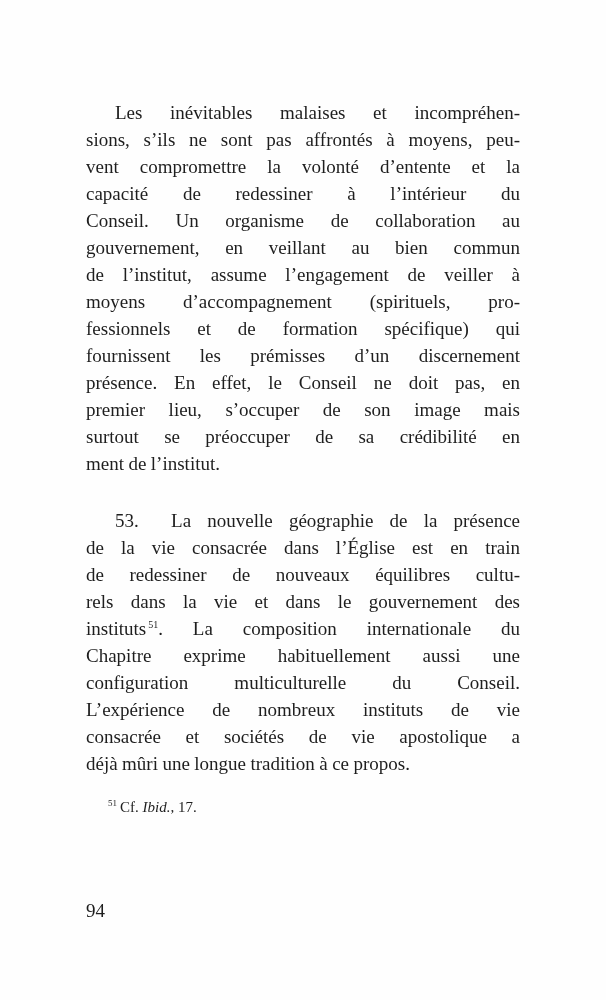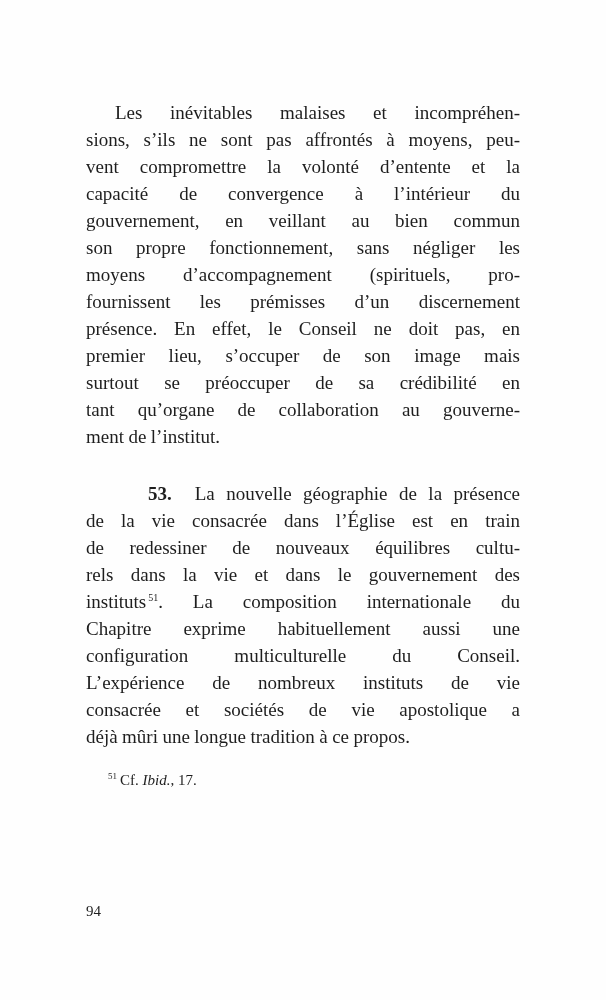--- a/index.html
+++ b/index.html
@@ -28,21 +28,21 @@
   .line {
     height: 27px;
     line-height: 27px;
     text-align: justify;
     text-align-last: justify;
     word-spacing: -0.3px;
     white-space: normal;
   }
   .line.indent { padding-left: 29px; }
   .line.final { text-align-last: left; }
-  .b { font-weight: bold; margin-left: 33px; }
+  .b { font-weight: normal; }
   .i { font-style: italic; text-align: center; }
   .sup {
     vertical-align: super;
     font-size: 10px;
     line-height: 0;
     margin-left: 2px;
   }
   .footnote-block {
     margin-top: 21px;
     padding-left: 22px;
@@ -54,43 +54,44 @@
   }
   .footnote-block .sup {
     font-size: 9px;
     margin-left: 0;
     margin-right: 3px;
   }
   .page-number {
     position: absolute;
     left: 86px;
     top: 900px;
-    font-size: 15px;
+    font-size: 19px;
     line-height: 22px;
   }
 </style>
 </head>
 <body>
 
 <div class="page">
   <main class="text-block">
     <div id="paragraphs">
         <div class="paragraph">
           <div class="line indent"><span>Les inévitables malaises et incompréhen-</span></div>
           <div class="line"><span>sions, s’ils ne sont pas affrontés à moyens, peu-</span></div>
           <div class="line"><span>vent compromettre la volonté d’entente et la</span></div>
-          <div class="line"><span>capacité de convergence à l’intérieur du</span></div>
+          <div class="line"><span>capacité de redessiner à l’intérieur du</span></div>
+          <div class="line"><span>Conseil. Un organisme de collaboration au</span></div>
           <div class="line"><span>gouvernement, en veillant au bien commun</span></div>
-          <div class="line"><span>son propre fonctionnement, sans négliger les</span></div>
+          <div class="line"><span>de l’institut, assume l’engagement de veiller à</span></div>
           <div class="line"><span>moyens d’accompagnement (spirituels, pro-</span></div>
+          <div class="line"><span>fessionnels et de formation spécifique) qui</span></div>
           <div class="line"><span>fournissent les prémisses d’un discernement</span></div>
           <div class="line"><span>présence. En effet, le Conseil ne doit pas, en</span></div>
           <div class="line"><span>premier lieu, s’occuper de son image mais</span></div>
           <div class="line"><span>surtout se préoccuper de sa crédibilité en</span></div>
-          <div class="line"><span>tant qu’organe de collaboration au gouverne-</span></div>
           <div class="line final"><span>ment de l’institut.</span></div>
         </div>
         <div class="paragraph">
           <div class="line indent"><span class="b">53.</span><span>&nbsp; La nouvelle géographie de la présence</span></div>
           <div class="line"><span>de la vie consacrée dans l’Église est en train</span></div>
           <div class="line"><span>de redessiner de nouveaux équilibres cultu-</span></div>
           <div class="line"><span>rels dans la vie et dans le gouvernement des</span></div>
           <div class="line"><span>instituts</span><span class="sup">51</span><span>. La composition internationale du</span></div>
           <div class="line"><span>Chapitre exprime habituellement aussi une</span></div>
           <div class="line"><span>configuration multiculturelle du Conseil.</span></div>

